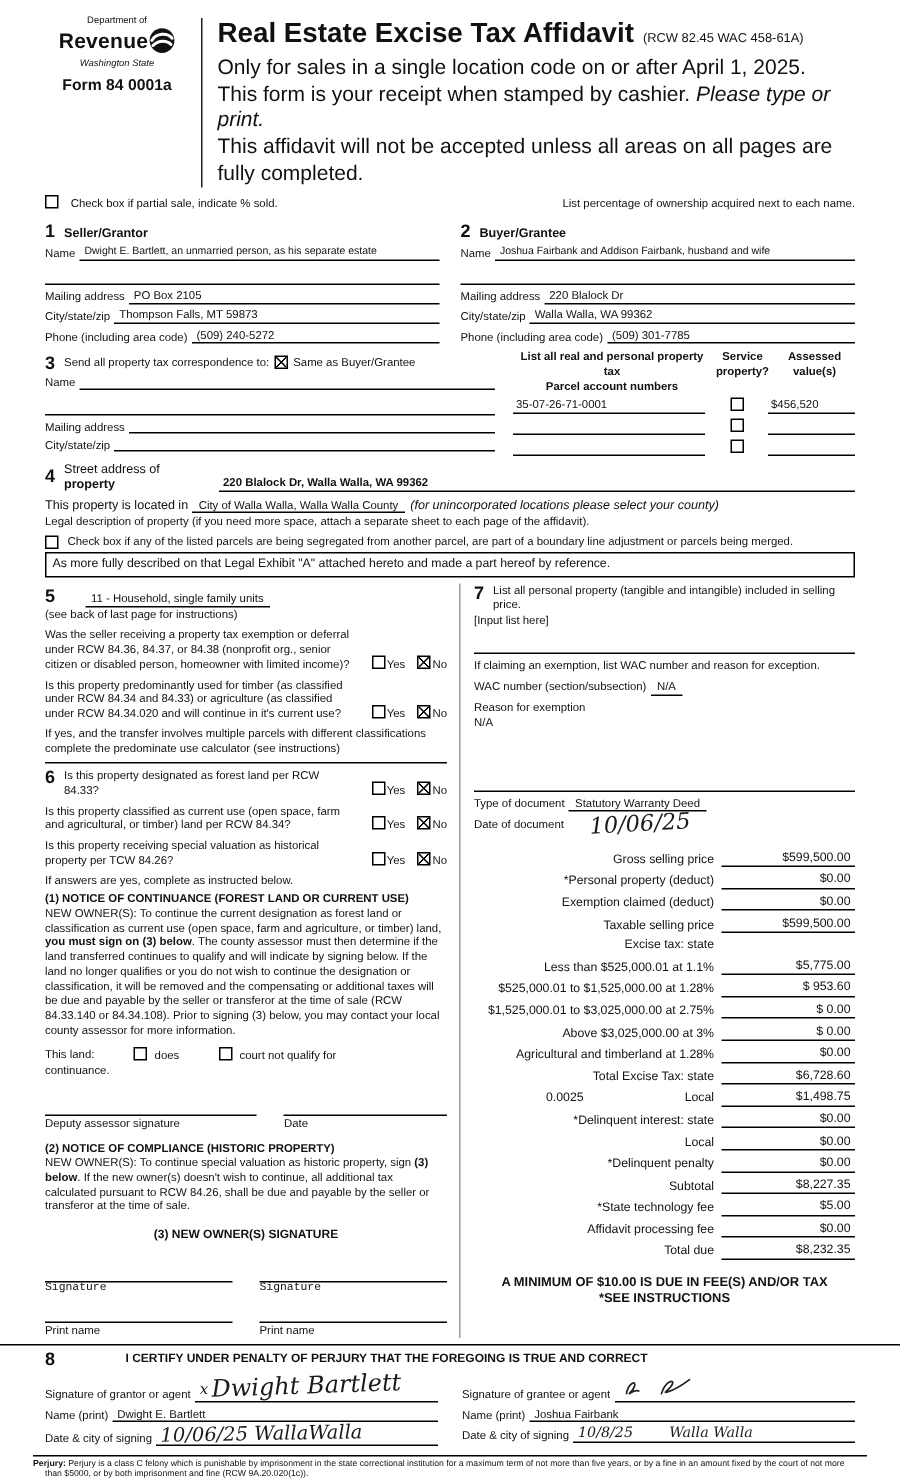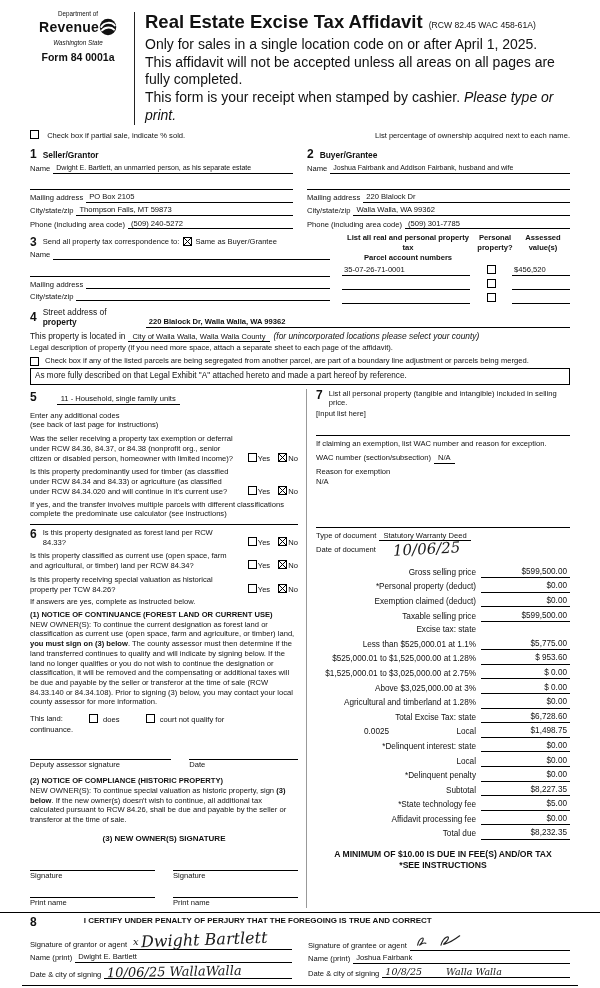--- a/index.html
+++ b/index.html
@@ -109,25 +109,25 @@
       <div class="formno">Form 84 0001a</div>
     </div>
     <div class="hdr-div"></div>
     <div class="title-block">
       <div class="titlerow">
         <span class="title">Real Estate Excise Tax Affidavit</span>
         <span class="title-ref">(RCW 82.45 WAC 458-61A)</span>
       </div>
       <div class="hdr-lines">
         <div>Only for sales in a single location code on or after April 1, 2025.</div>
-        <div>This affidavit will not be accepted unless all areas on all pages are fully completed.</div>
         <div>
           <span>This form is your receipt when stamped by cashier.</span>
           <span class="it">Please type or print.</span>
         </div>
+        <div>This affidavit will not be accepted unless all areas on all pages are fully completed.</div>
       </div>
     </div>
   </div>
 
   <div class="partialrow">
     <div>
       <span class="cb"></span>
       <span style="margin-left:6px;">Check box if partial sale, indicate % sold.</span>
     </div>
     <div>List percentage of ownership acquired next to each name.</div>
@@ -210,21 +210,21 @@
         <span class="fill"></span>
         </div>
     </div>
     <div class="s3R">
       <div class="phead">
         <div class="c1">
           <div>List all real and personal property tax</div>
             <div>Parcel account numbers</div>
         </div>
         <div class="c2">
-          <div>Personal</div>
+          <div>Service</div>
             <div>property?</div>
         </div>
         <div class="c3">
           <div>Assessed</div>
             <div>value(s)</div>
         </div>
       </div>
       <div class="prow">
         <span class="pparcel">35-07-26-71-0001</span>
         <span class="pcb"><span class="cb"></span></span>
@@ -266,21 +266,20 @@
     </div>
     <div class="legalbox">As more fully described on that Legal Exhibit "A" attached hereto and made a part hereof by reference.</div>
   </div>
 
   <div class="main">
     <div class="mainL">
       <div class="frow" style="align-items:baseline;">
         <span class="secnum">5</span>
         <span class="fillfx" style="margin-left:14px;">11 - Household, single family units</span>
       </div>
-      <div class="smallpara" style="margin-top:6px;">Enter any additional codes</div>
       <div>(see back of last page for instructions)</div>
 
       <div class="qblk">
         <div class="qtext">Was the seller receiving a property tax exemption or deferral under RCW 84.36, 84.37, or 84.38 (nonprofit org., senior citizen or disabled person, homeowner with limited income)?</div>
         <div class="yn">
           <span class="cb"></span><span>Yes</span>
           <span class="cb checked"></span><span>No</span>
         </div>
       </div>
       <div class="qblk">
@@ -342,21 +341,21 @@
         </div>
       </div>
 
       <div class="smallpara b" style="margin-top:7px;">(2) NOTICE OF COMPLIANCE (HISTORIC PROPERTY)</div>
       <div>
         <span>NEW OWNER(S): To continue special valuation as historic property, sign </span><span class="b">(3) below</span><span>. If the new owner(s) doesn't wish to continue, all additional tax calculated pursuant to RCW 84.26, shall be due and payable by the seller or transferor at the time of sale.</span>
       </div>
 
       <div class="ctr b" style="margin-top:9px;font-size:8px;">(3) NEW OWNER(S) SIGNATURE</div>
 
-      <div class="sigpair" style="margin-top:16px;">
+      <div class="sigpair" style="margin-top:16px;font-family:Liberation Mono, monospace;">
         <div class="sigcol">
           <div class="sigline"></div>
           <div>Signature</div>
         </div>
         <div class="sigcol">
           <div class="sigline"></div>
           <div>Signature</div>
         </div>
       </div>
       <div class="sigpair" style="margin-top:6px;">

